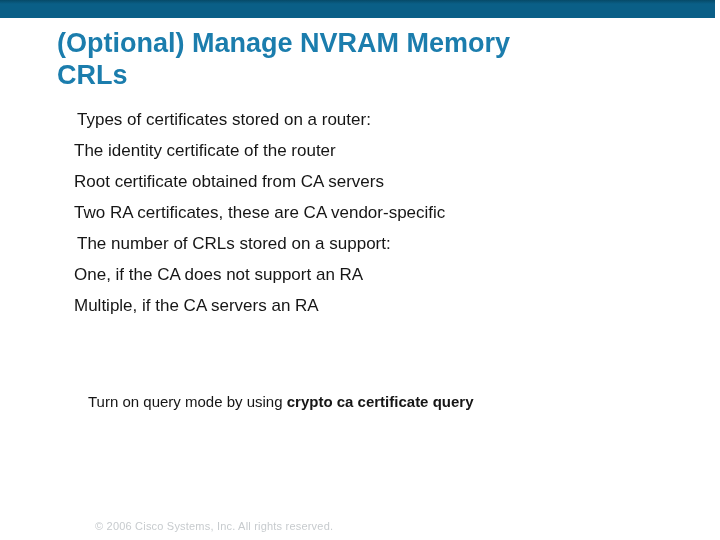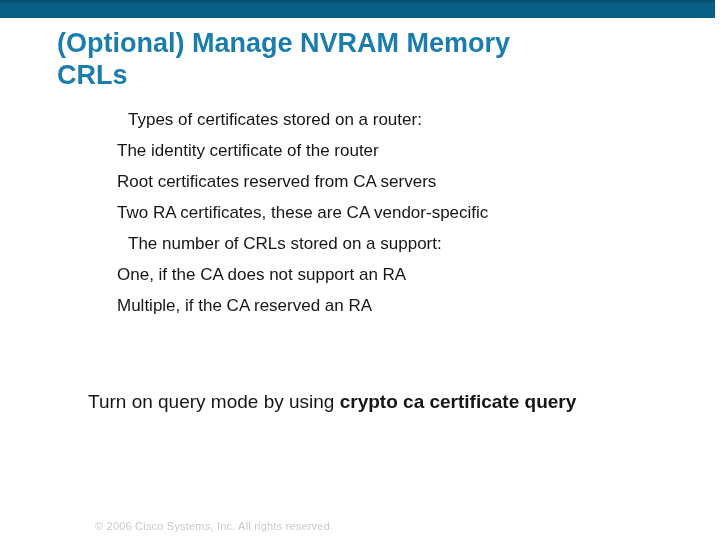--- a/index.html
+++ b/index.html
@@ -44,27 +44,27 @@
     top: 108px;
     width: 700px;
   }
   .body-line {
     height: 31px;
     font-size: 17px;
     line-height: 24px;
     color: #161616;
     white-space: nowrap;
   }
-  .level-1 { padding-left: 100px; margin-left: 28px; }
-  .level-2 { padding-left: 117px; }
+  .level-1 { padding-left: 77px; }
+  .level-2 { padding-left: 74px; }
   .command-line {
     position: absolute;
     left: 88px;
     top: 390px;
-    font-size: 19px;
+    font-size: 15px;
     line-height: 24px;
     color: #161616;
     white-space: nowrap;
   }
   .command-line .command {
     font-weight: bold;
   }
   .footer {
     position: absolute;
     left: 95px;
@@ -84,25 +84,25 @@
   <div class="top-bar"></div>
 
   <h1 class="slide-title">
     <span class="title-line">(Optional) Manage NVRAM Memory</span>
     <span class="title-line">CRLs</span>
   </h1>
 
   <div class="body-list">
     <div class="body-line level-1">Types of certificates stored on a router:</div>
     <div class="body-line level-2">The identity certificate of the router</div>
-    <div class="body-line level-2">Root certificates reserved from CA servers</div>
+    <div class="body-line level-2">Root certificate obtained from CA servers</div>
     <div class="body-line level-2">Two RA certificates, these are CA vendor-specific</div>
     <div class="body-line level-1">The number of CRLs stored on a support:</div>
     <div class="body-line level-2">One, if the CA does not support an RA</div>
-    <div class="body-line level-2">Multiple, if the CA reserved an RA</div>
+    <div class="body-line level-2">Multiple, if the CA servers an RA</div>
   </div>
 
   <div class="command-line">
     <span>Turn on query mode by using </span><span class="command">crypto ca certificate query</span>
   </div>
 
   <div class="footer">© 2006 Cisco Systems, Inc. All rights reserved.</div>
 
 </div>
 

